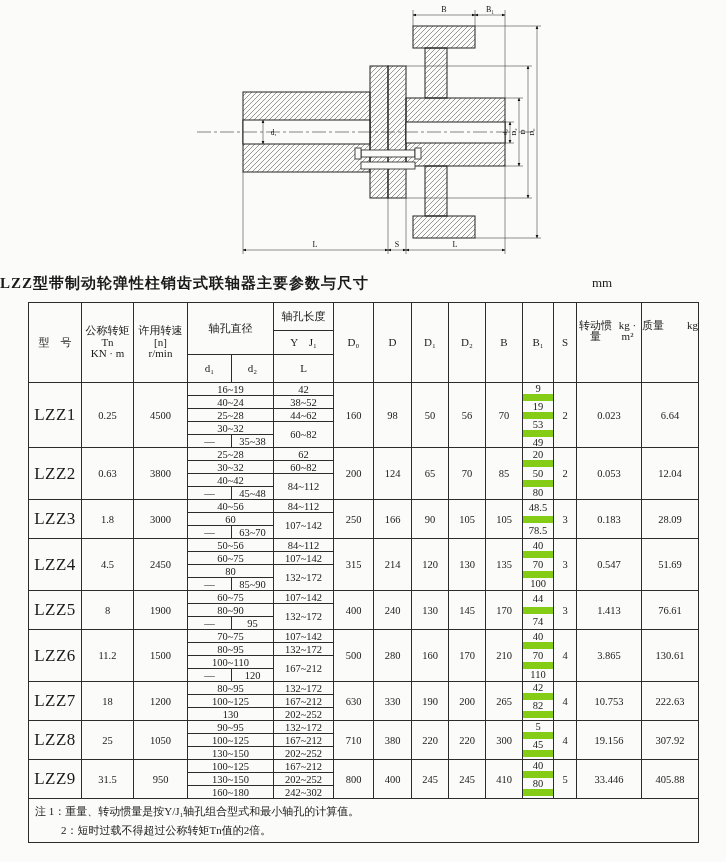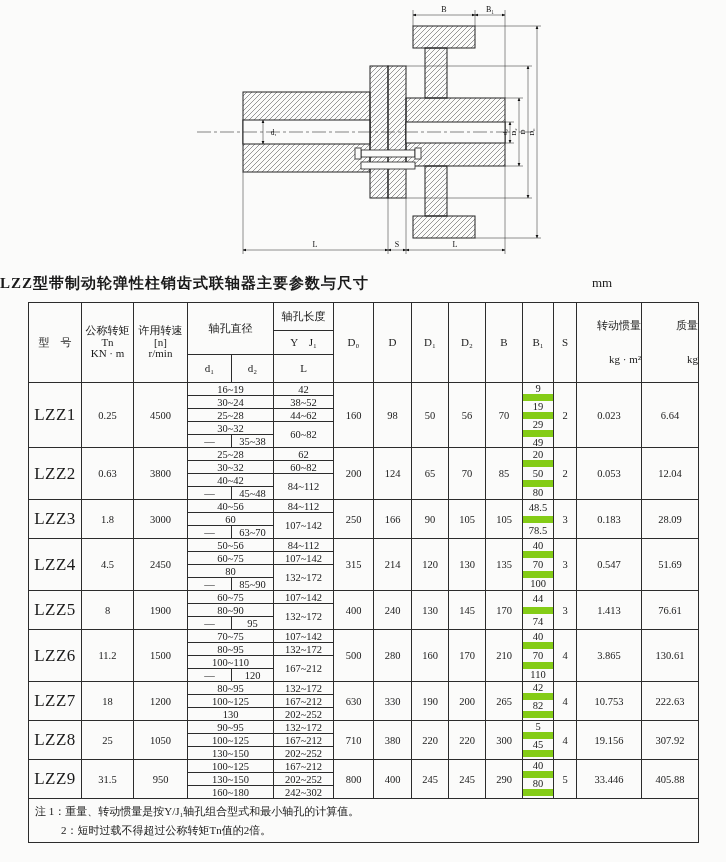--- a/index.html
+++ b/index.html
@@ -21,21 +21,21 @@
   table.spec th, table.spec td{border:1px solid #2c2c2c;text-align:center;vertical-align:middle;padding:0;
     font-weight:normal;overflow:hidden;}
   thead tr.h1{height:20px;} thead tr.h2{height:17px;} thead tr.h3{height:20px;}
   thead th{font-size:11px;white-space:pre-line;}
   tbody tr{height:13px;}
   td.model{font-size:17px;letter-spacing:.5px;}
   td.b1cell{position:relative;padding:0;}
   .b1stack{position:absolute;left:0;top:0;right:0;bottom:0;display:flex;flex-direction:column;}
   .b1stack > div{flex:1;display:flex;align-items:center;justify-content:center;}
   .b1stack > div + div{border-top:7px solid #84cc16;}
-  th .vsplit{display:flex;flex-direction:column;justify-content:space-between;height:46px;padding:5px 0;align-items:flex-end;}
+  th .vsplit{display:flex;flex-direction:row;justify-content:space-between;height:46px;padding:5px 0;}
 
   tr.notes-row{height:44px;}
   tr.notes-row td{text-align:left;vertical-align:middle;padding:3px 6px;font-size:11px;line-height:1.65;margin-top:16px;}
   .note-indent{padding-left:26px;}
 </style>
 </head>
 <body>
 
 <div class="page">
 
@@ -195,30 +195,30 @@
           <td>42</td>
           <td rowspan="5">160</td>
           <td rowspan="5">98</td>
           <td rowspan="5">50</td>
           <td rowspan="5">56</td>
           <td rowspan="5">70</td>
           <td rowspan="5" class="b1cell">
             <div class="b1stack">
               <div>9</div>
               <div>19</div>
-              <div>29</div>
+              <div>53</div>
               <div>49</div>
             </div>
           </td>
           <td rowspan="5">2</td>
           <td rowspan="5">0.023</td>
           <td rowspan="5">6.64</td>
         </tr>
         <tr>
-          <td colspan="2">30~24</td>
+          <td colspan="2">40~24</td>
           <td>38~52</td>
         </tr>
         <tr>
           <td colspan="2">25~28</td>
           <td>44~62</td>
         </tr>
         <tr>
           <td colspan="2">30~32</td>
           <td rowspan="2">60~82</td>
         </tr>
@@ -449,21 +449,21 @@
         <tr>
           <td rowspan="3" class="model">LZZ9</td>
           <td rowspan="3">31.5</td>
           <td rowspan="3">950</td>
           <td colspan="2">100~125</td>
           <td>167~212</td>
           <td rowspan="3">800</td>
           <td rowspan="3">400</td>
           <td rowspan="3">245</td>
           <td rowspan="3">245</td>
-          <td rowspan="3">290</td>
+          <td rowspan="3">410</td>
           <td rowspan="3" class="b1cell">
             <div class="b1stack">
               <div>40</div>
               <div>80</div>
               <div>130</div>
             </div>
           </td>
           <td rowspan="3">5</td>
           <td rowspan="3">33.446</td>
           <td rowspan="3">405.88</td>

